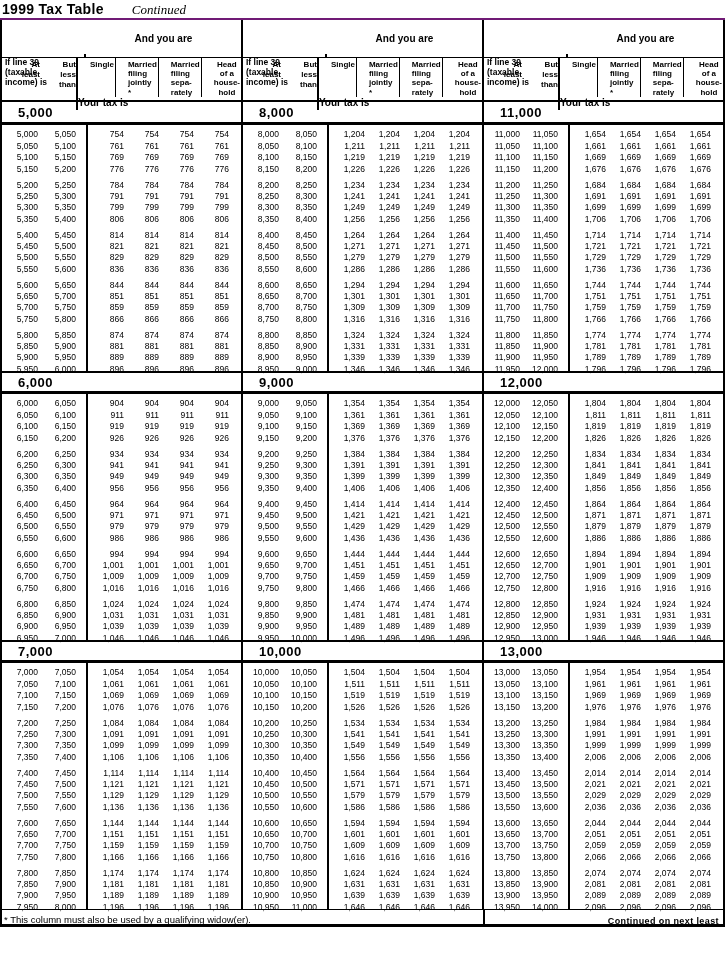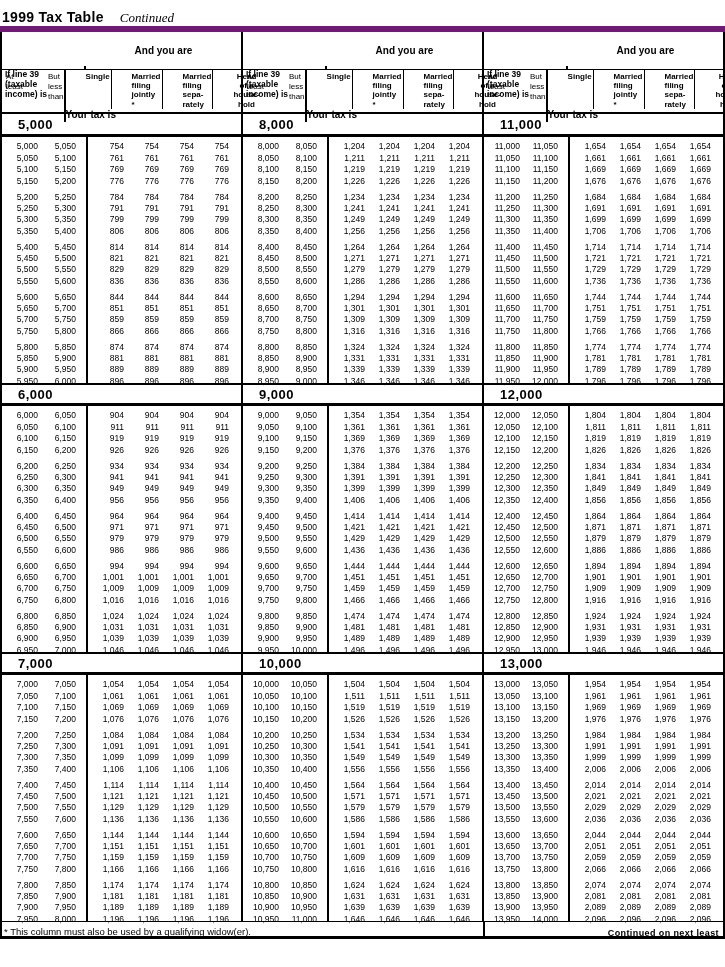--- a/index.html
+++ b/index.html
@@ -1,38 +1,38 @@
 <!DOCTYPE html>
 <html><head>
 <meta charset="utf-8">
 <style>
   * { margin:0; padding:0; box-sizing:border-box; }
   html,body { background:#fff; }
   .page { width:725px; height:967px; background:#fff; color:#000;
           font-family:"Liberation Sans", sans-serif; position:relative; overflow:hidden; }
-  .titlebar { height:32px; border-bottom:6px solid #701a75; display:flex; align-items:flex-end; padding-left:2px; gap:16px; }
+  .titlebar { height:20px; border-bottom:2px solid #701a75; display:flex; align-items:flex-end; padding-left:2px; gap:28px; }
   .title { font-size:14px; font-weight:bold; letter-spacing:.3px; line-height:17px; }
   .title-continued { font-size:13px; font-style:italic; font-family:"Liberation Serif", serif; line-height:16px; }
   .tablebox { border-left:2px solid #000; border-right:2px solid #000; }
   .panels { display:flex; }
   .panel { flex:1 1 0; min-width:0; }
   .panel + .panel { border-left:2px solid #000; }
   .panel-header { height:82px; border-bottom:2px solid #000; display:flex; flex-direction:column; }
   .ph-top { height:38px; display:flex; border-bottom:1px solid #000; }
   .ph-income { width:84px; border-right:2px solid #000; font-weight:bold; font-size:8.5px; line-height:1.2;
                padding:3px 0 0 3px; white-space:pre-line;margin-top:34px; }
   .ph-andyouare { flex:1; display:flex; align-items:center; justify-content:center; font-weight:bold; font-size:10px; }
   .ph-bottom { flex:1; display:flex; }
   .ph-inc-cols { width:84px; border-right:2px solid #000; display:flex; }
-  .ph-inc-cols span { font-weight:normal; font-size:8px; line-height:1.25; white-space:pre-line; padding-top:2px; }
+  .ph-inc-cols span { font-weight:bold; font-size:8px; line-height:1.25; white-space:pre-line; padding-top:2px;text-align:right; }
   .ph-at-least { width:38px; padding-left:4px; }
   .ph-but-less { flex:1; padding-left:8px; }
   .ph-tax { flex:1; display:grid; grid-template-columns:repeat(4,1fr); grid-template-rows:1fr 13px; }
   .ph-tax-col { border-right:1px solid #000; font-weight:bold; font-size:8px; line-height:1.15;
-                padding:2px 1px 0 20px; white-space:pre-line; }
+                padding:2px 1px 0 12px; white-space:pre-line; }
   .ph-tax-col:nth-child(4) { border-right:none;text-align:center; }
   .ph-your-tax { grid-column:1 / -1; font-weight:bold; font-size:10px; line-height:12px; }
   .section-band { height:23px; border-bottom:3px solid #000; display:flex; align-items:center; background:#fff; }
   .section + .section > .section-band { border-top:2px solid #000; }
   .section-label { font-weight:bold; font-size:13px; padding-left:16px; letter-spacing:.5px; }
   .rows { height:246px; position:relative; padding-top:4px; }
   .rows::before { content:""; position:absolute; left:84px; top:0; bottom:0; width:2px; background:#000; }
   .row { display:grid; grid-template-columns:40px 44px 42px 35px 35px 35px; height:11.4px; align-items:center; }
   .row.group-start { margin-top:4.5px; }
   .cell { font-size:8.5px; line-height:1; text-align:right; white-space:nowrap; }

